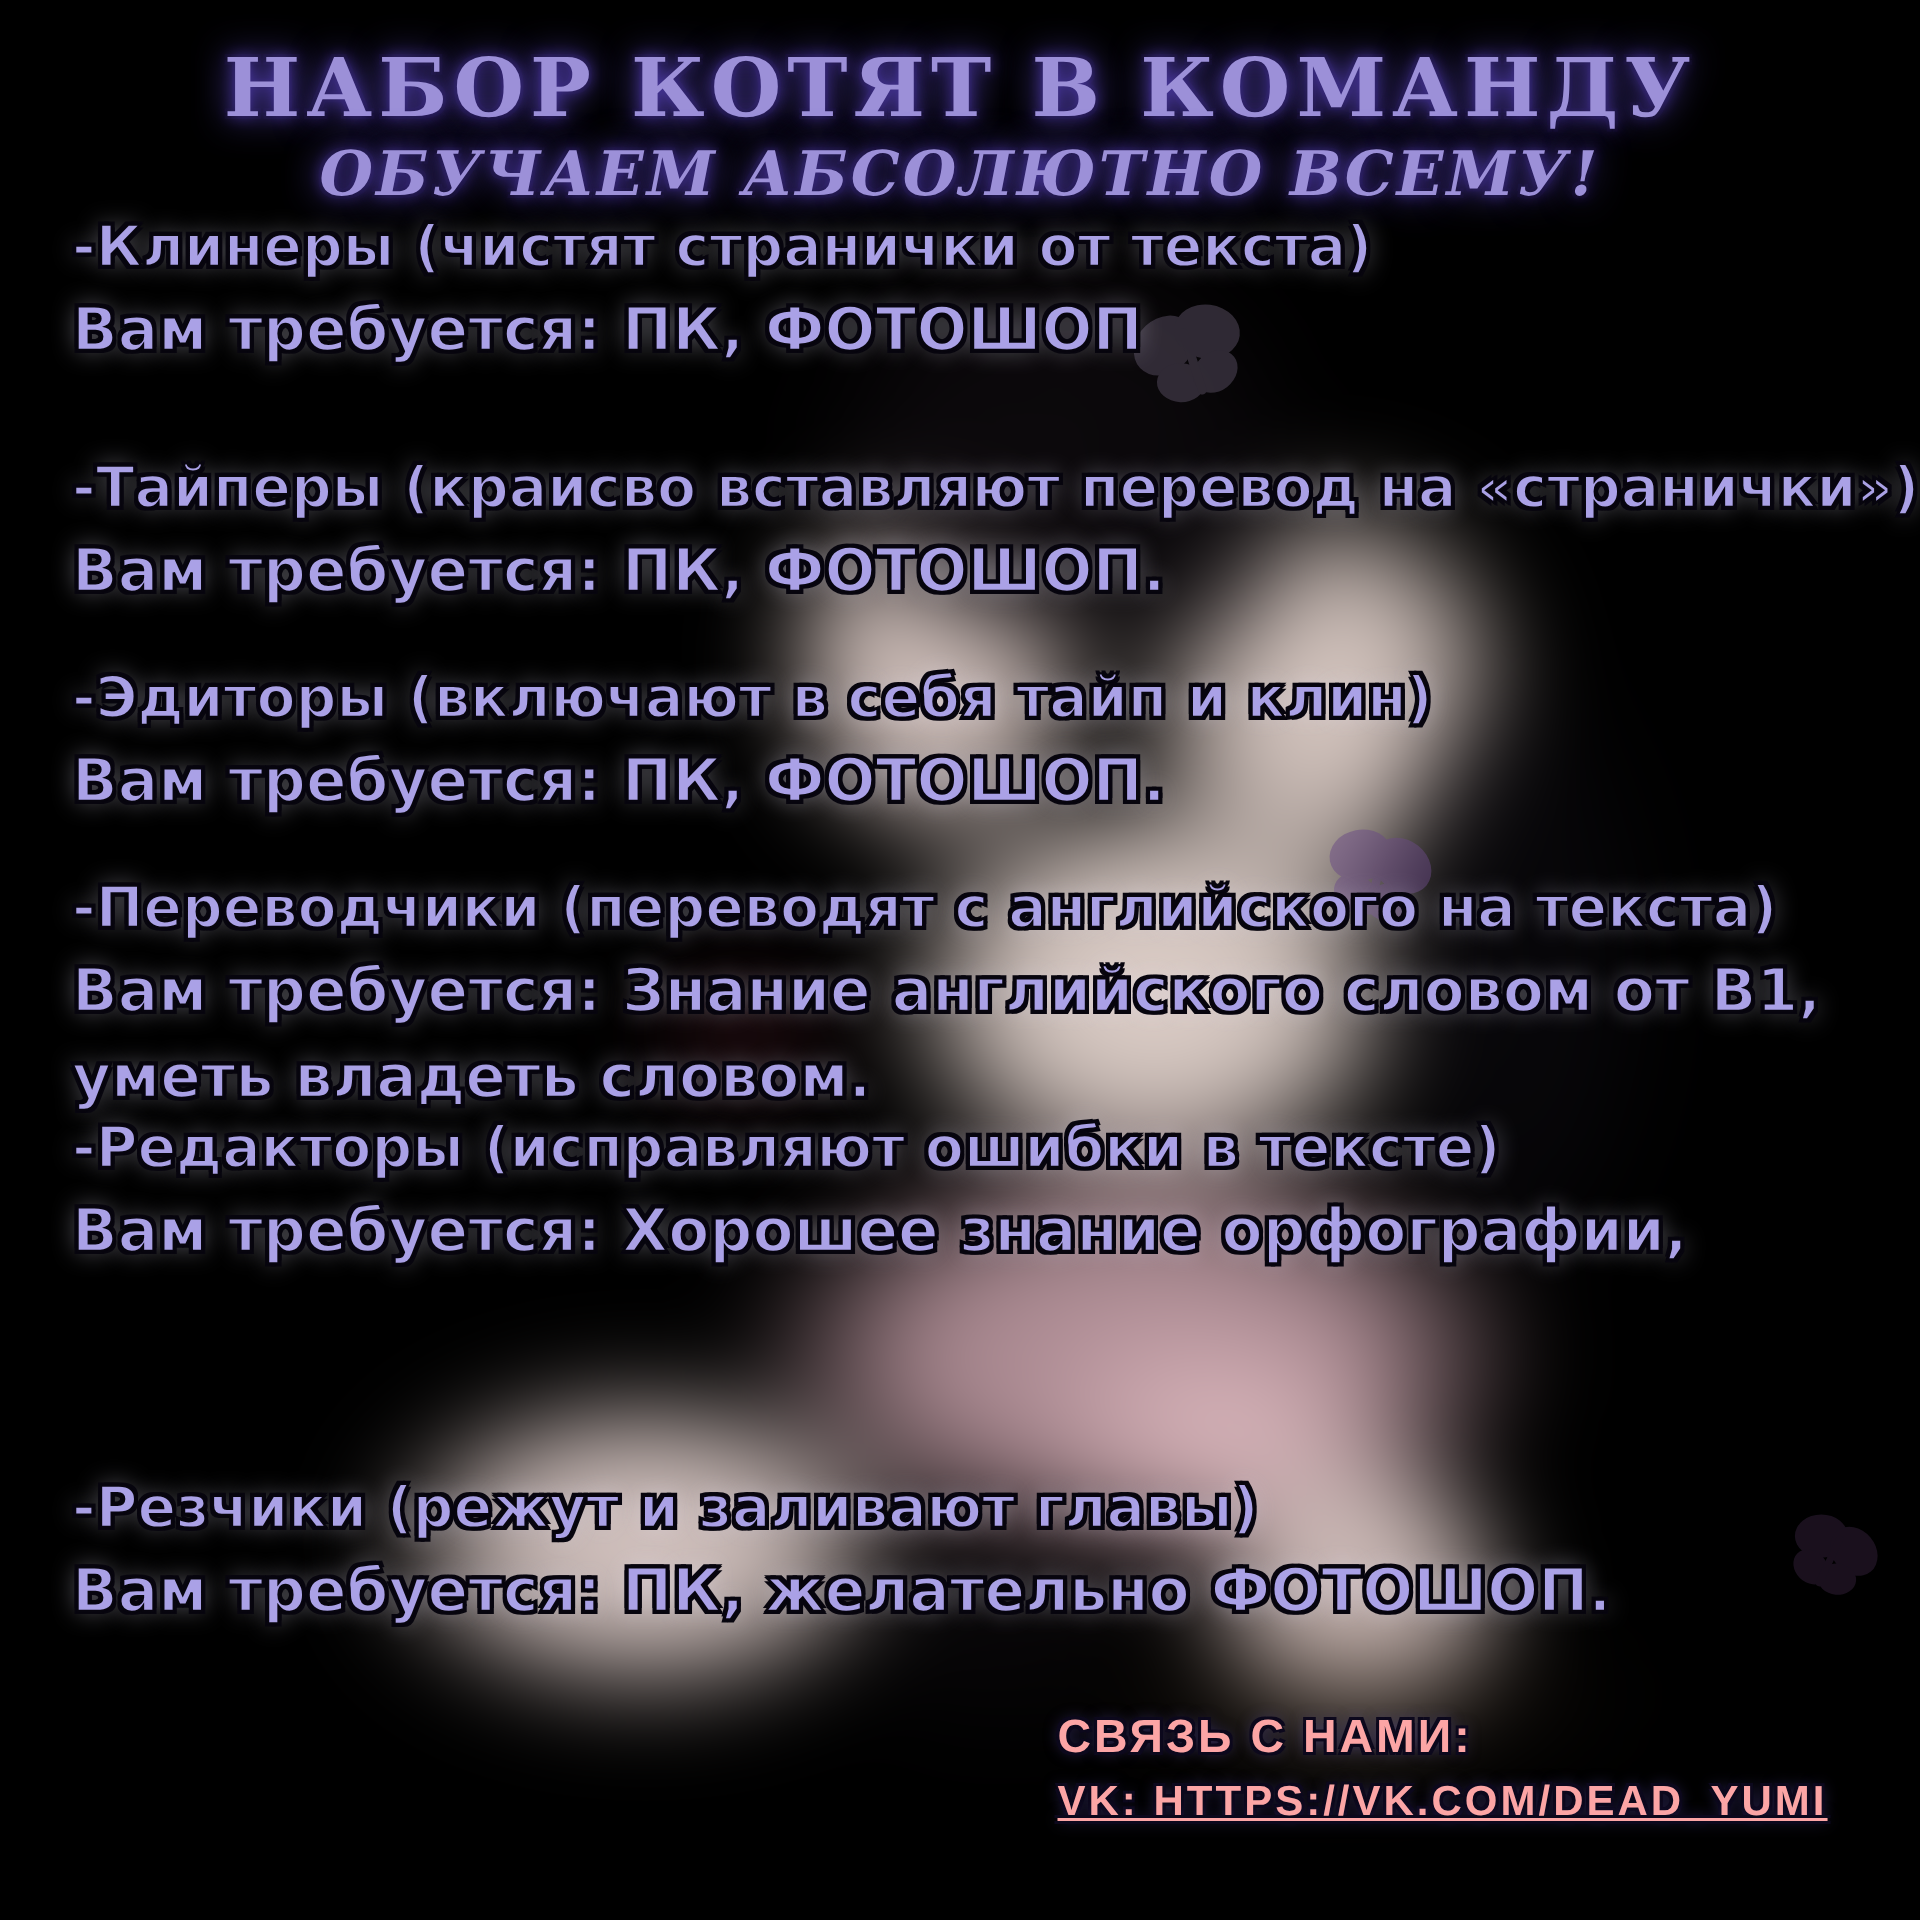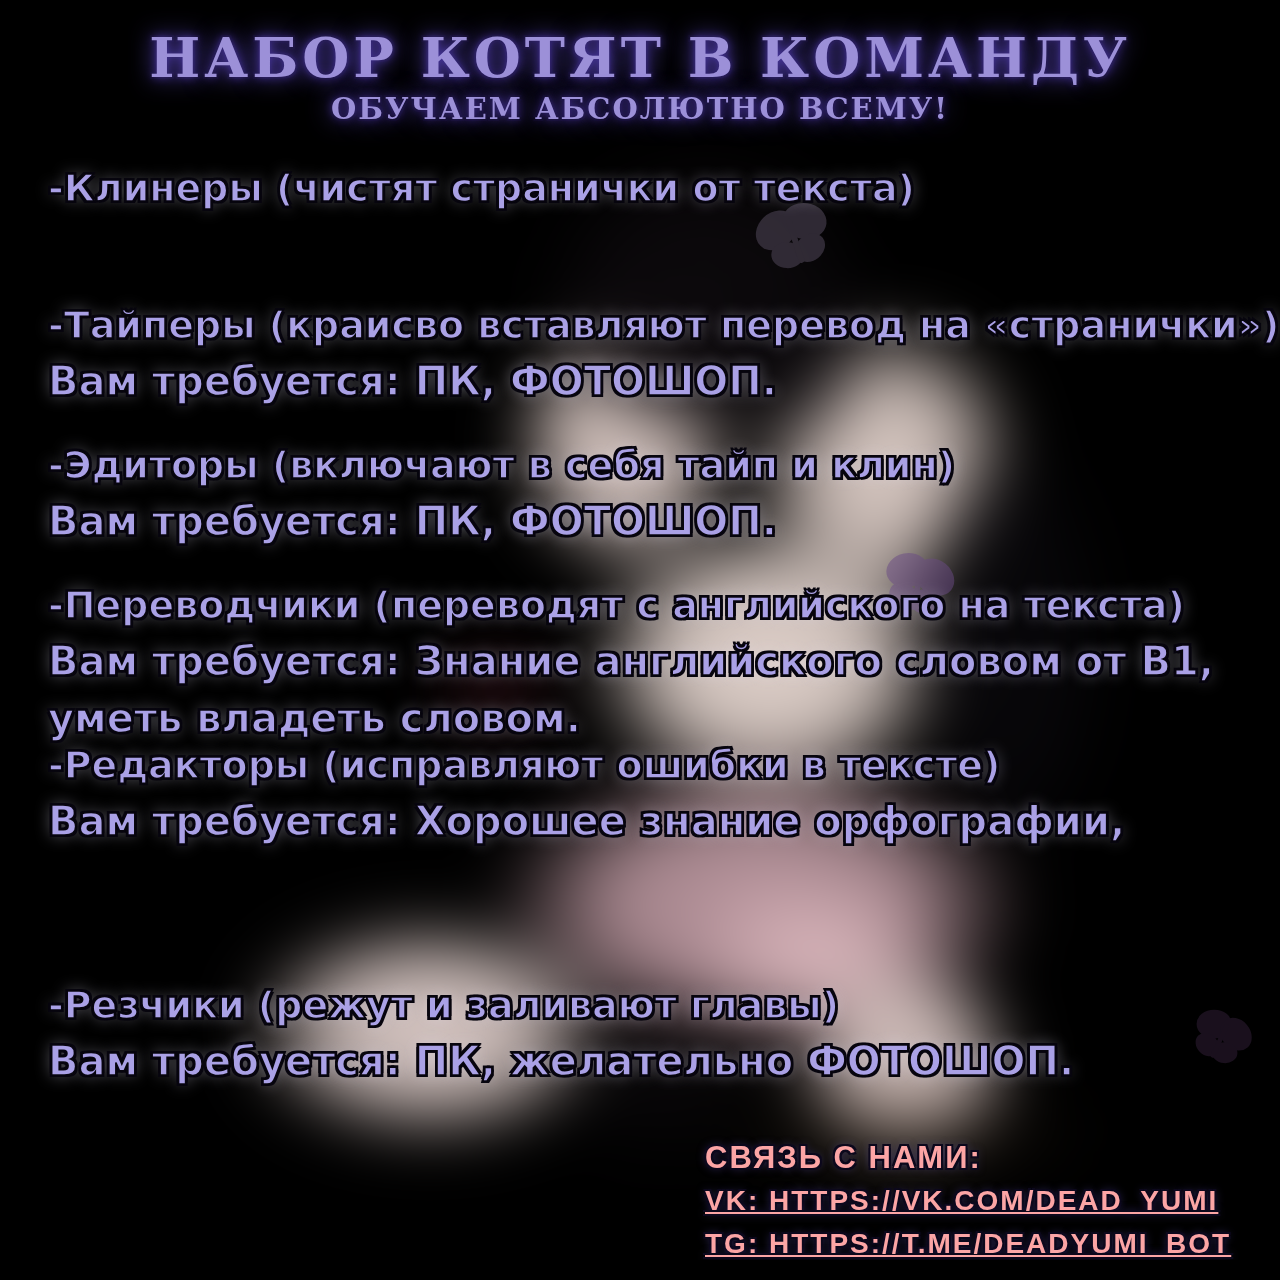--- a/index.html
+++ b/index.html
@@ -14,21 +14,21 @@
   .butterfly svg{width:100%;height:100%;}
   
   .title-line{
     position:absolute;left:0;width:100%;text-align:center;
     font-family:"DejaVu Serif",serif;font-weight:bold;
     color:#9c90d8;letter-spacing:4px;
     text-shadow:0 0 24px #5a48c0,0 0 10px #39277e,2px 2px 0 #05030c,-2px 2px 0 #05030c,2px -2px 0 #05030c,-2px -2px 0 #05030c;
     white-space:nowrap;
   }
   #title{top:26px;font-size:54px;}
-  #subtitle{top:92px;font-size:29px;letter-spacing:2px;}
+  #subtitle{top:92px;font-size:41px;letter-spacing:2px;font-style:italic;}
   .role{position:absolute;left:48px;white-space:nowrap;}
   .role-header,.role-line{
     font-weight:bold;color:#aaa1e6;
     -webkit-text-stroke:1.6px #07050e;
     text-shadow:-2px -2px 0 #07050e,2px -2px 0 #07050e,-2px 2px 0 #07050e,2px 2px 0 #07050e,0 0 16px rgba(235,232,255,.45);
   }
   .role-header{font-size:38px;line-height:56px;}
   .role-line{font-size:40px;line-height:57px;}
   #contact{position:absolute;left:705px;top:1136px;white-space:nowrap;}
   .contact-line{
@@ -91,22 +91,23 @@
           <ellipse cx="38" cy="62" rx="16" ry="13" transform="rotate(20 38 62)"></ellipse>
           <ellipse cx="62" cy="62" rx="16" ry="13" transform="rotate(-20 62 62)"></ellipse>
           <rect x="47" y="28" width="6" height="46" rx="3"></rect>
         </g>
       </svg>
   </div>
 
   <div id="title" class="title-line">НАБОР КОТЯТ В КОМАНДУ</div>
   <div id="subtitle" class="title-line">ОБУЧАЕМ АБСОЛЮТНО ВСЕМУ!</div>
 
-  <div class="role" style="top:160px;">
+  <div class="role" style="top:136px;">
     <div class="role-header">-Клинеры (чистят странички от текста)</div>
+    <div class="role-line">Вам требуется: ПК, ФОТОШОП</div>
   </div>
 
   <div class="role" style="top:297px;">
     <div class="role-header">-Тайперы (краисво вставляют перевод на «странички»)</div>
     <div class="role-line">Вам требуется: ПК, ФОТОШОП.</div>
   </div>
 
   <div class="role" style="top:437px;">
     <div class="role-header">-Эдиторы (включают в себя тайп и клин)</div>
     <div class="role-line">Вам требуется: ПК, ФОТОШОП.</div>
@@ -124,16 +125,15 @@
   </div>
 
   <div class="role" style="top:977px;">
     <div class="role-header">-Резчики (режут и заливают главы)</div>
     <div class="role-line">Вам требуется: ПК, желательно ФОТОШОП.</div>
   </div>
 
   <div id="contact">
     <div class="contact-line contact-heading">СВЯЗЬ С НАМИ:</div>
     <div class="contact-line contact-url">VK: HTTPS://VK.COM/DEAD_YUMI</div>
-    <div class="contact-line contact-url">TG: HTTPS://T.ME/DEADYUMI_BOT</div>
   </div>
 
 </div>
 
 </body></html>

